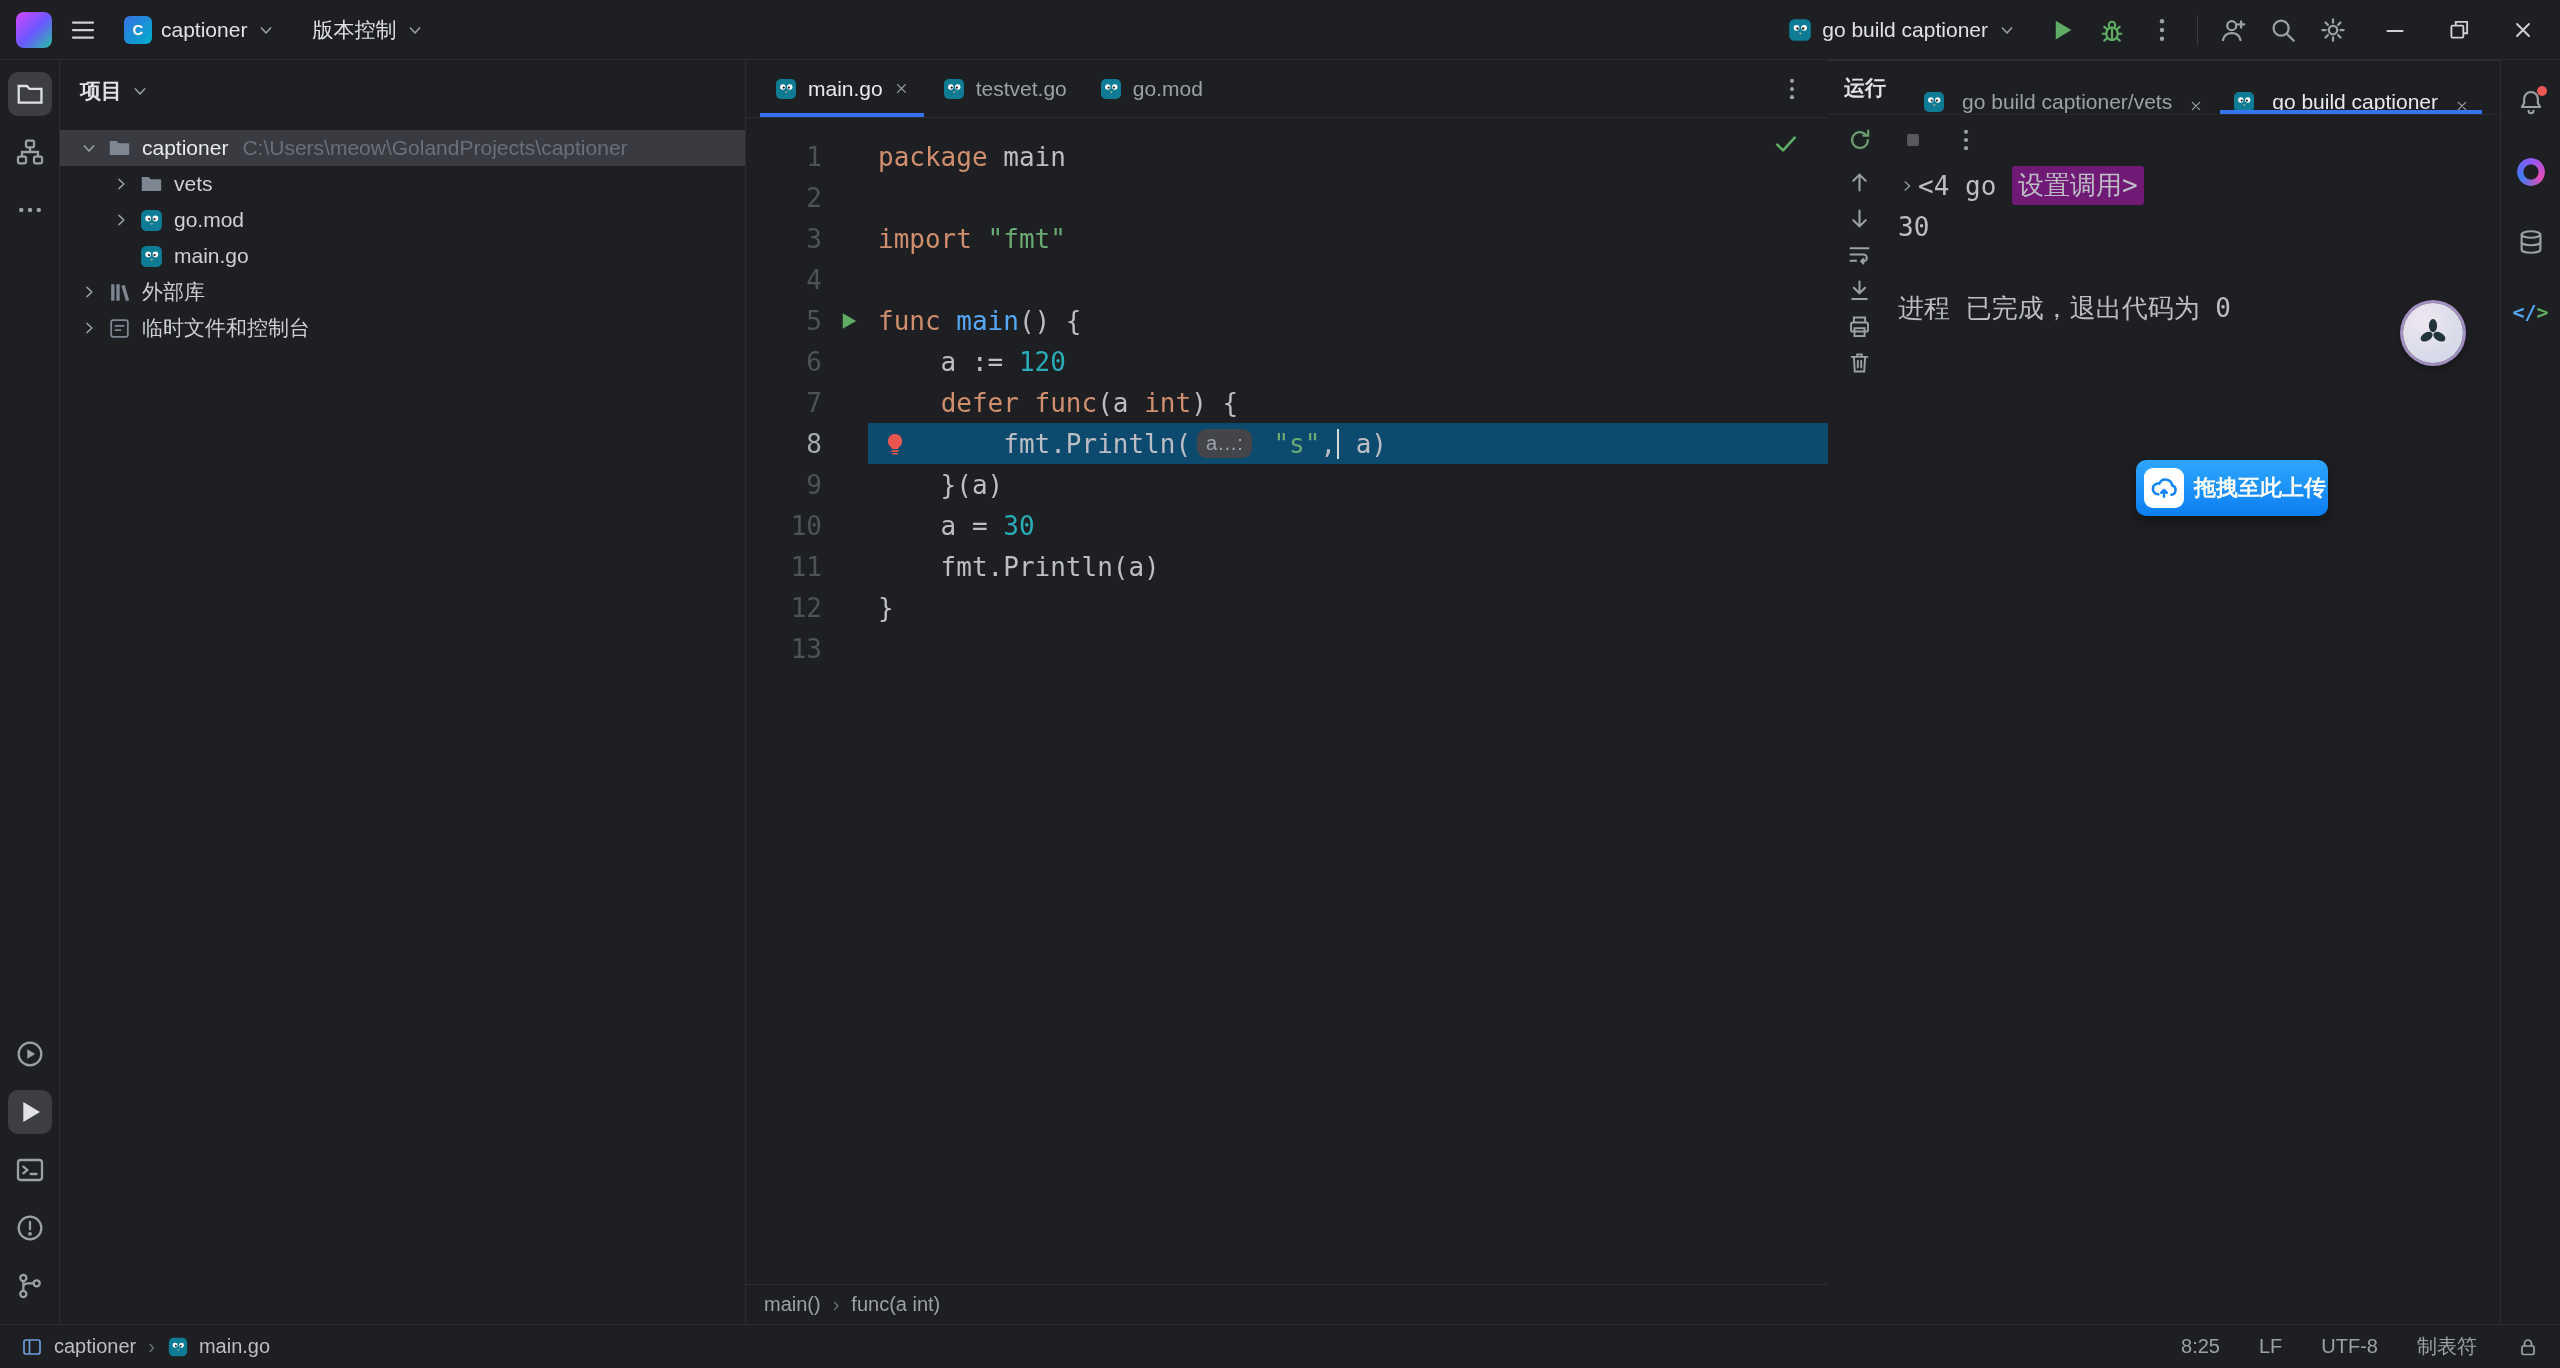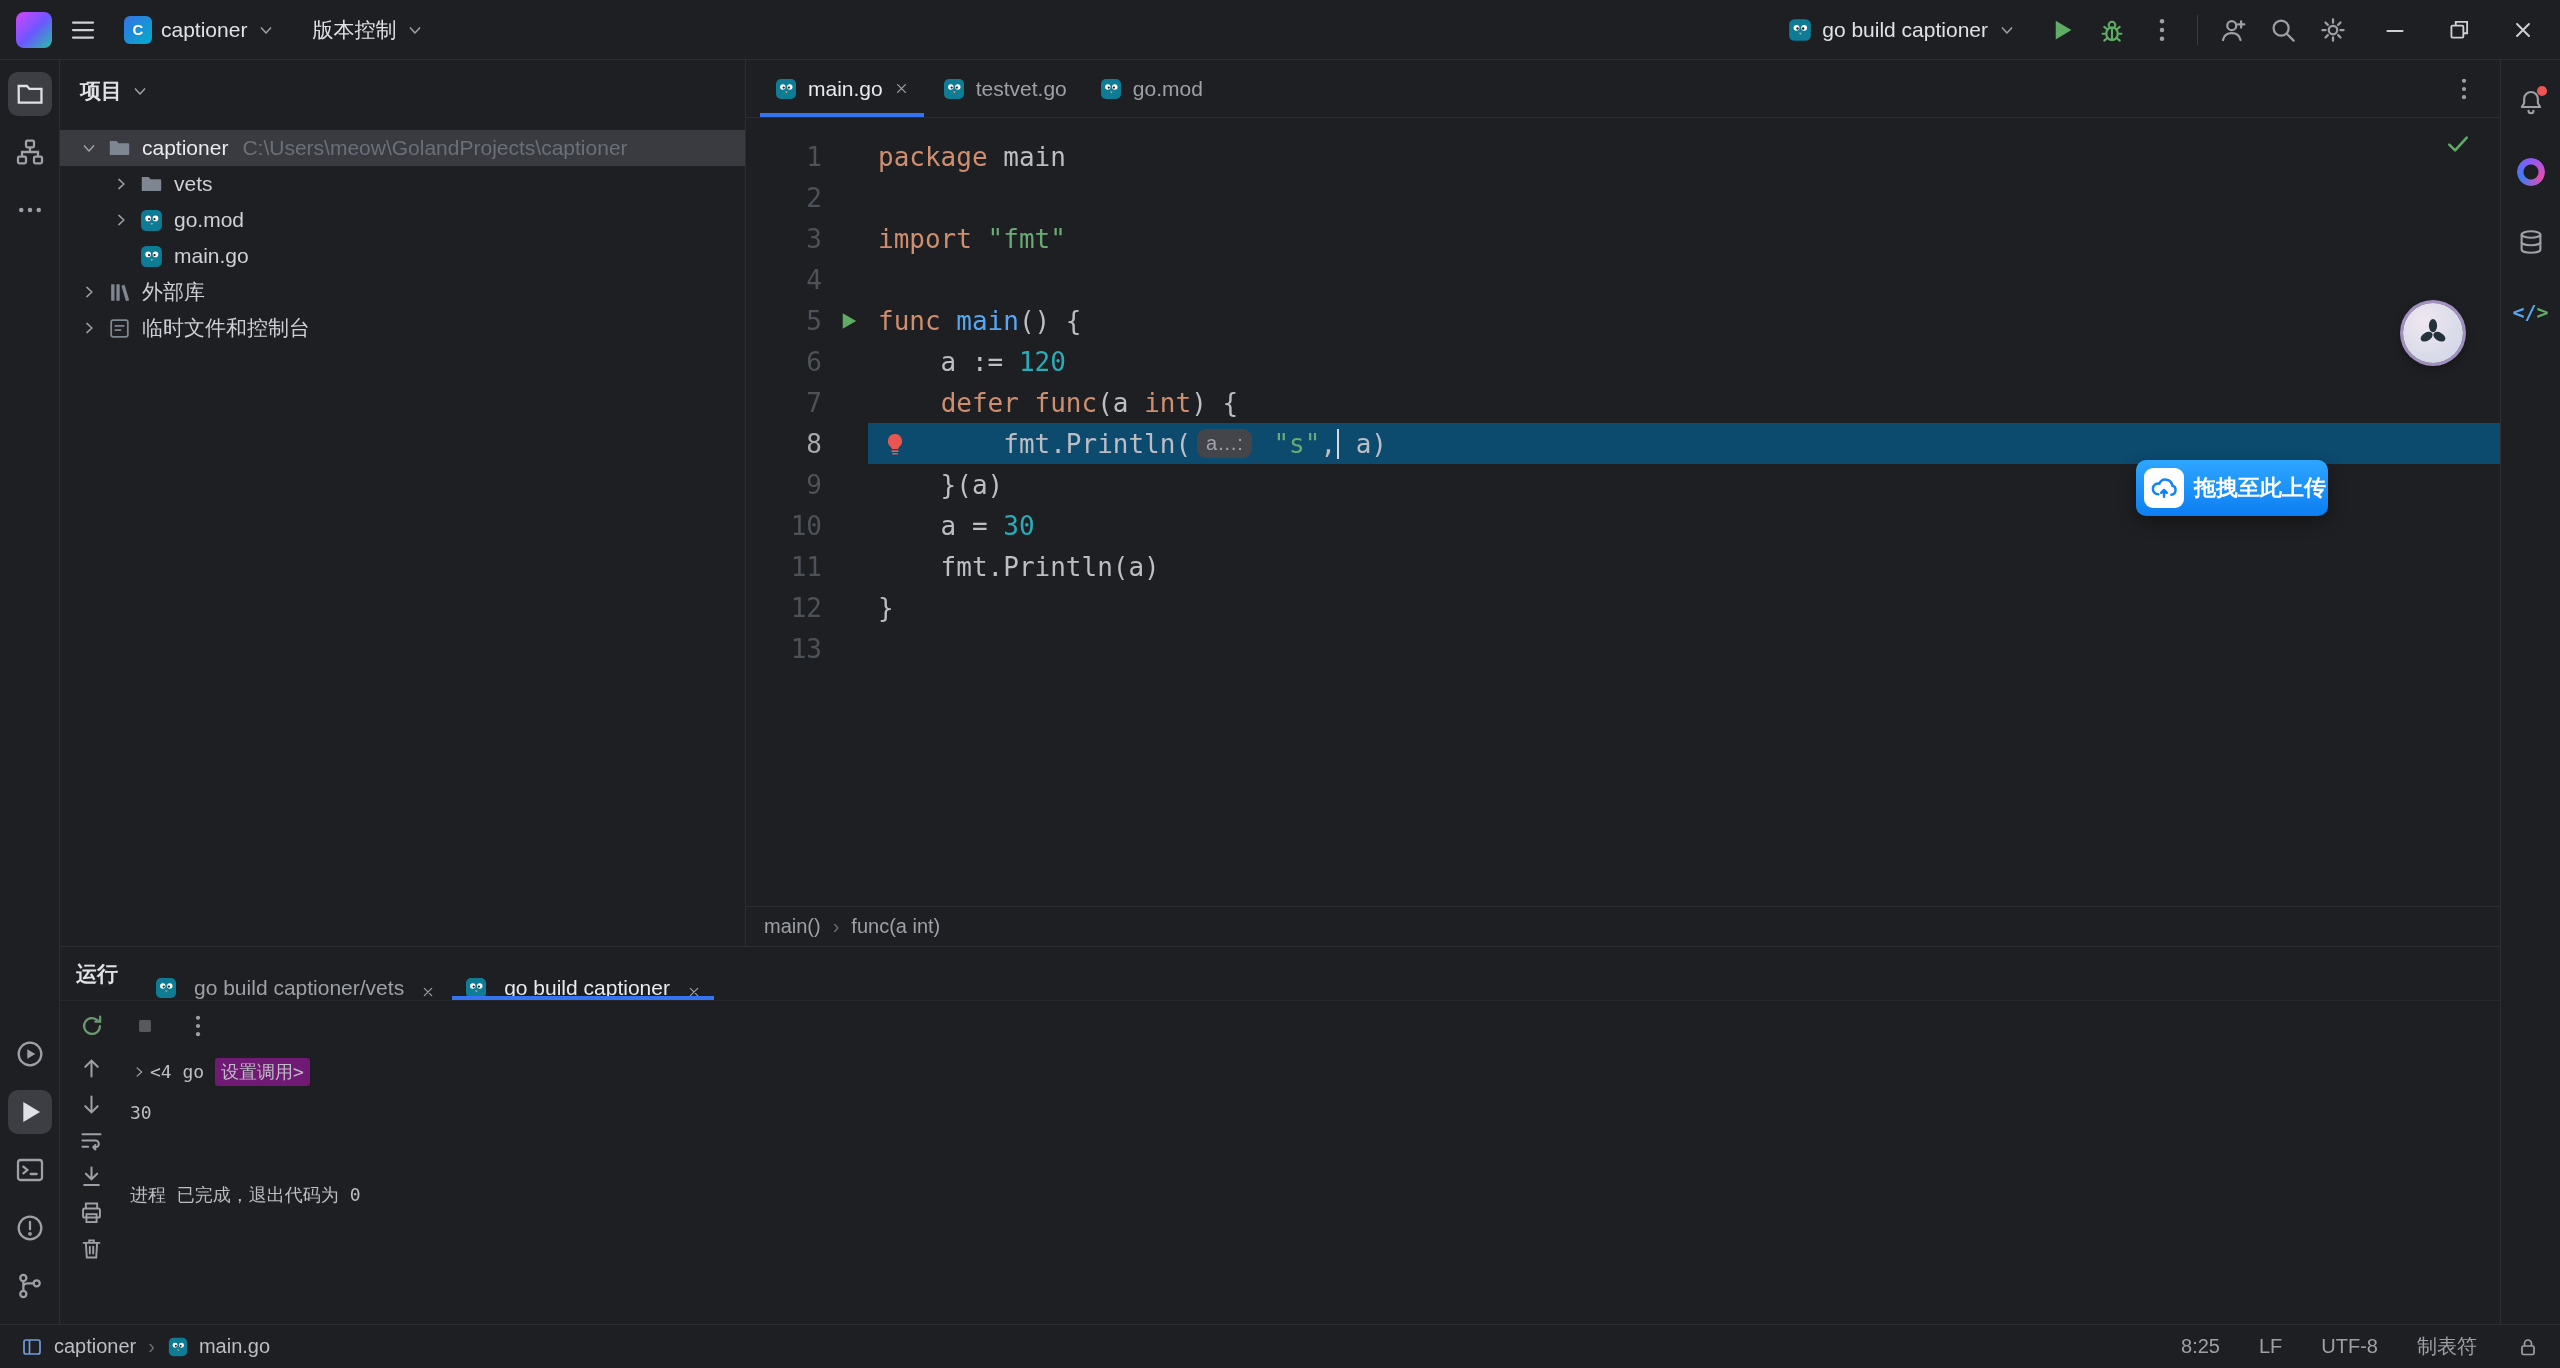--- a/index.html
+++ b/index.html
@@ -18,21 +18,21 @@
   .divider-v { width:1px; height:30px; background:#393b40; }
   .winbtns { display:flex; align-items:center; gap:38px; margin-left:14px; padding-right:8px; }
 
   
   .middle { flex:1; display:flex; min-height:0; }
   .left-strip { width:60px; border-right:1px solid #2b2d30; display:flex; flex-direction:column; align-items:center; padding:12px 0 16px; gap:14px; flex:none; }
   .right-strip { width:60px; border-left:1px solid #2b2d30; display:flex; flex-direction:column; align-items:center; padding:20px 0; gap:26px; flex:none; }
   .strip-btn { width:44px; height:44px; border-radius:10px; display:flex; align-items:center; justify-content:center; color:#9da0a6; position:relative; }
   .strip-btn.active { background:#3c3e43; color:#dfe1e5; }
   .strip-spacer { flex:1; }
-  .content { flex:1; display:flex; flex-direction:column; min-width:0; }
+  .content { flex:1; display:flex; min-width:0; }
   .upper { flex:1; display:flex; min-height:0; }
 
   
   .project-panel { width:686px; border-right:1px solid #2b2d30; display:flex; flex-direction:column; flex:none; }
   .panel-header { height:62px; display:flex; align-items:center; gap:8px; padding:0 20px; color:#dfe1e5; font-size:21px; font-weight:bold; }
   .tree { padding-top:8px; }
   .tree-row { height:36px; display:flex; align-items:center; font-size:21px; color:#ced0d6; }
   .tree-row.selected { background:#393b40; }
   .tree-label { margin-left:8px; white-space:nowrap; }
   .tree-path { margin-left:14px; color:#6b6f78; white-space:nowrap; overflow:hidden; text-overflow:ellipsis; }
@@ -68,21 +68,21 @@
   
   .run-panel { height:378px; border-top:1px solid #2b2d30; display:flex; flex-direction:column; flex:none; }
   .run-header { height:54px; display:flex; align-items:stretch; padding:0 16px; border-bottom:1px solid #26282b; flex:none; }
   .run-title { display:flex; align-items:center; font-size:21px; color:#dfe1e5; font-weight:bold; margin-right:22px; }
   .run-tab { display:flex; align-items:flex-end; gap:16px; padding:0 14px; font-size:21px; color:#9da0a6; position:relative; }
   .run-tab.active { color:#e8eaed; }
   .run-tab.active::after { content:""; position:absolute; left:2px; right:2px; bottom:0; height:4px; background:#3574f0; }
   .run-toolbar { height:50px; display:flex; align-items:center; gap:26px; padding-left:18px; flex:none; }
   .run-body { flex:1; display:flex; min-height:0; }
   .console-gutter { width:62px; display:flex; flex-direction:column; align-items:center; gap:9px; padding-top:4px; flex:none; color:#9da0a6; }
-  .console { flex:1; font-family:"DejaVu Sans Mono",monospace; font-size:18px; color:#bcbec4; padding-left:8px; }
+  .console { flex:1; font-family:"DejaVu Sans Mono",monospace; font-size:26px; color:#bcbec4; padding-left:8px; }
   .console-line { height:41px; display:flex; align-items:center; }
   .console-line span { white-space:pre; }
   .fold { background:#701a75; border-radius:3px; padding:2px 6px; }
   .fold-arrow { color:#9da0a6; margin-right:2px; }
 
   
   .statusbar { height:44px; border-top:1px solid #2b2d30; display:flex; align-items:center; padding:0 20px; font-size:20px; color:#9da0a6; gap:10px; flex:none; }
   .sb-left { display:flex; align-items:center; gap:10px; color:#bcbec4; }
   .sb-sep { color:#6b6f78; padding:0 2px; }
   .sb-right { margin-left:auto; display:flex; align-items:center; gap:39px; }

